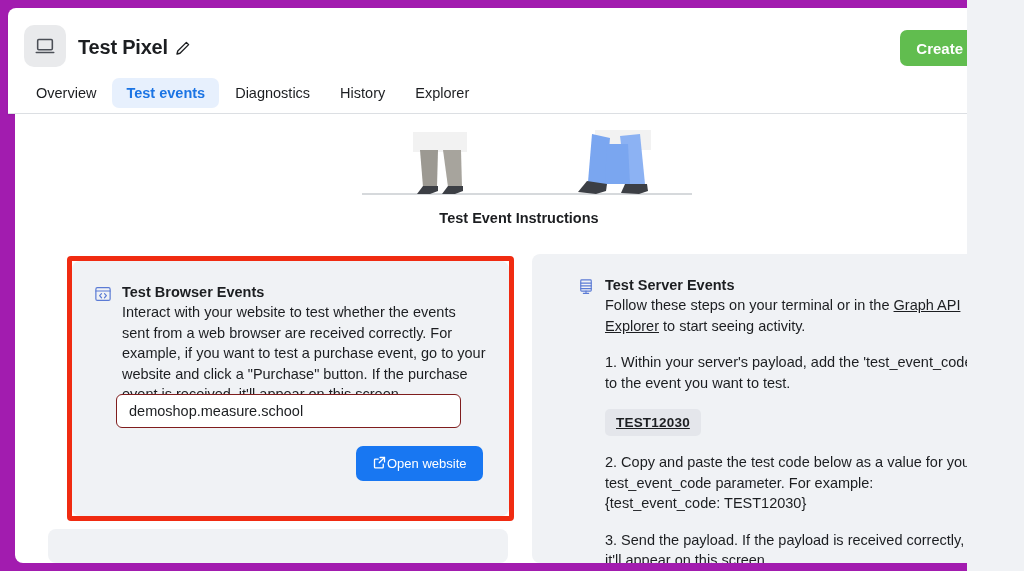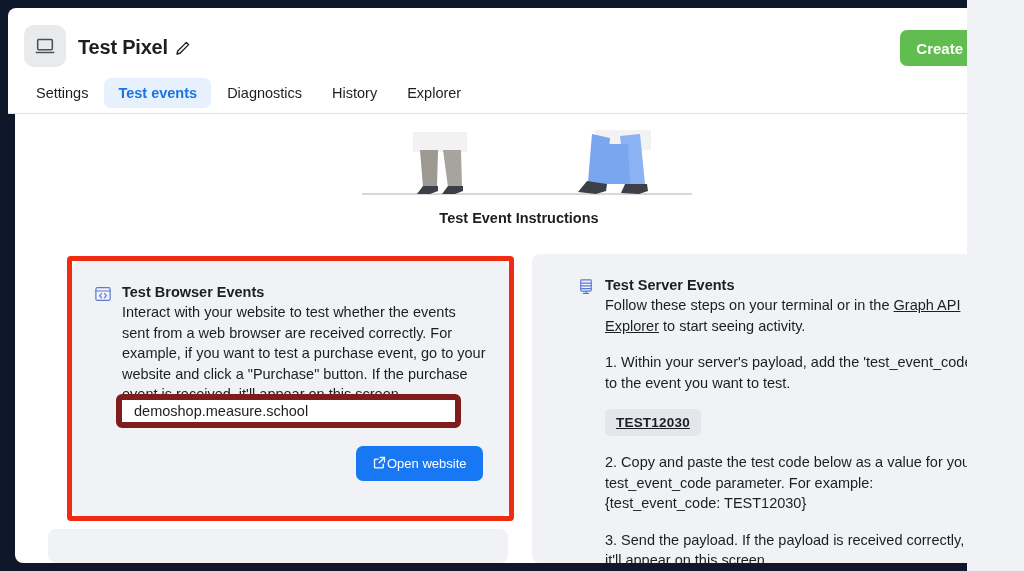--- a/index.html
+++ b/index.html
@@ -6,21 +6,21 @@
     margin: 0;
     padding: 0;
     background: #f0f2f5;
     font-family: "Liberation Sans", sans-serif;
   }
   #root {
     position: relative;
     width: 967px;
     height: 571px;
     overflow: hidden;
-    background: #0f172a;
+    background: #a21caf;
   }
 
   
   .top-panel {
     position: absolute;
     left: 8px;
     top: 8px;
     width: 1008px;
     height: 106px;
     background: #ffffff;
@@ -240,21 +240,21 @@
   
   .url-input {
     position: absolute;
     left: 44px;
     top: 133px;
     width: 345px;
     height: 34px;
     box-sizing: border-box;
     padding: 0 12px;
     background: #ffffff;
-    border: 6px solid #7f1d1d;
+    border: 1px solid #7f1d1d;
     border-radius: 6px;
     font-family: "Liberation Sans", sans-serif;
     font-size: 14.5px;
     color: #1c1e21;
     outline: none;
   }
   .open-btn {
     position: absolute;
     left: 284px;
     top: 185px;
@@ -297,21 +297,21 @@
         </svg>
       </span>
 
       <button class="create-btn">
         <span>Create</span>
         <span class="caret-down"></span>
       </button>
     </div>
 
     <div class="tabs">
-      <div class="tab">Settings</div>
+      <div class="tab">Overview</div>
       <div class="tab active">Test events</div>
       <div class="tab">Diagnostics</div>
       <div class="tab">History</div>
       <div class="tab">Explorer</div>
     </div>
   </div>
   <div class="tab-divider"></div>
 
   <div class="content">
 

